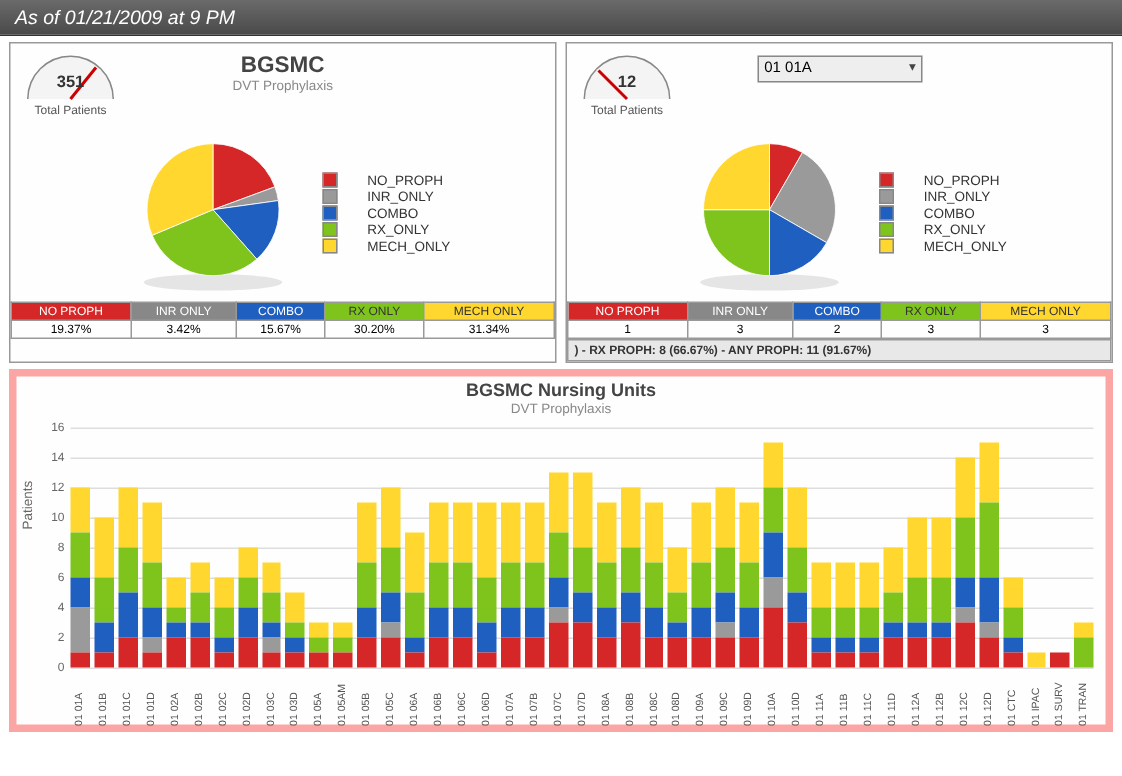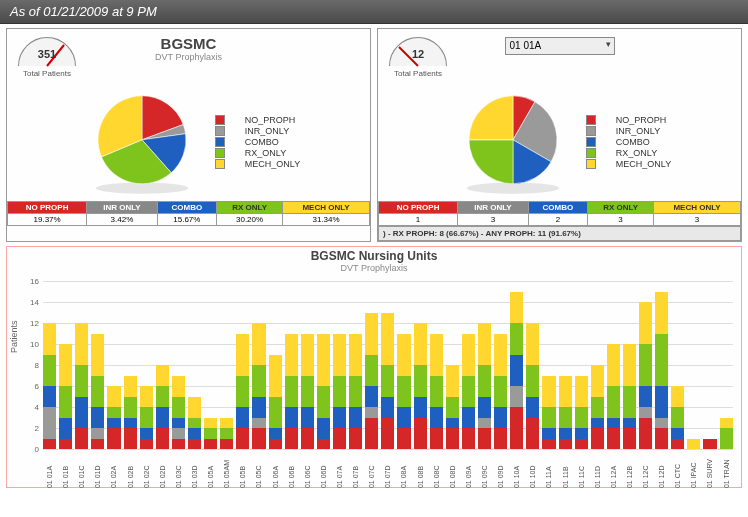--- a/index.html
+++ b/index.html
@@ -17,23 +17,23 @@
   .title-block .t2 { font-size: 9px; color: #888; }
   .dropdown { border: 1px solid #888; background: #eee; font-size: 10px; height: 18px; width: 110px; padding: 0 16px 0 4px; position: relative; display: inline-flex; align-items: center; }
   .dropdown::after { content: "▾"; position: absolute; right: 3px; top: 1px; font-size: 9px; color: #444; }
   .pie-area { display: flex; align-items: center; justify-content: center; gap: 8px; padding: 2px 4px 4px 4px; }
   .pie { width: 130px; height: 110px; }
   .legend { font-size: 9px; color: #333; }
   .legend .row { display: flex; align-items: center; gap: 20px; margin: 1px 0; }
   .legend .sw { width: 10px; height: 10px; border: 1px solid #888; }
   .data-table { width: 100%; border-collapse: collapse; font-size: 8px; }
   .data-table th, .data-table td { border: 1px solid #999; text-align: center; padding: 1px 2px; }
-  .data-table th { color: #fff; font-weight: bold; }
+  .data-table th { color: #fff; font-weight: normal; }
   .summary-bar { background: #e8e8e8; border: 1px solid #999; font-size: 8px; font-weight: bold; color: #333; padding: 2px 4px; white-space: nowrap; overflow: hidden; }
-  .bottom-panel { margin: 4px 6px 6px 6px; border: 1px solid #fca5a5; background: #fefefe; height: 242px; position: relative; }
+  .bottom-panel { margin: 4px 6px 6px 6px; border: 5px solid #fca5a5; background: #fefefe; height: 242px; position: relative; }
   .chart-title { text-align: center; padding-top: 2px; }
   .chart-title .t1 { font-size: 12px; font-weight: bold; color: #444; }
   .chart-title .t2 { font-size: 9px; color: #888; }
   .bar-chart { position: absolute; left: 36px; right: 8px; top: 34px; bottom: 38px; }
   .y-axis { position: absolute; left: 0; top: 34px; bottom: 38px; width: 34px; }
   .y-tick { position: absolute; right: 2px; font-size: 8px; color: #666; transform: translateY(-50%); }
   .y-label { position: absolute; left: 2px; top: 50%; transform: rotate(-90deg) translateX(12px); transform-origin: left top; font-size: 9px; color: #666; }
   .grid-line { position: absolute; left: 0; right: 0; border-top: 1px solid #ddd; }
   .bars { position: absolute; left: 0; right: 0; top: 0; bottom: 0; display: flex; align-items: flex-end; gap: 3px; }
   .bar { flex: 1; display: flex; flex-direction: column-reverse; }

